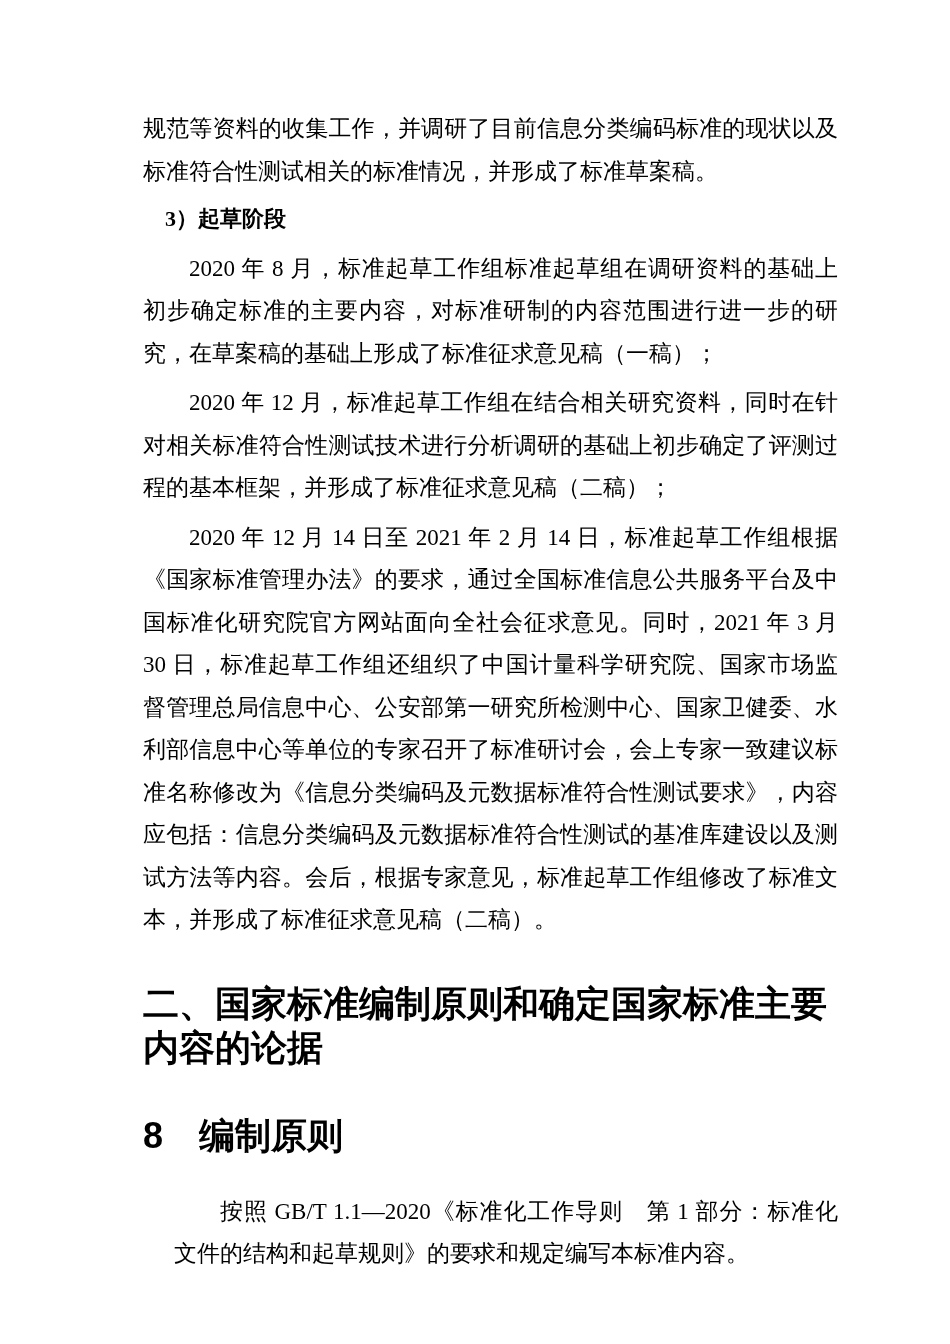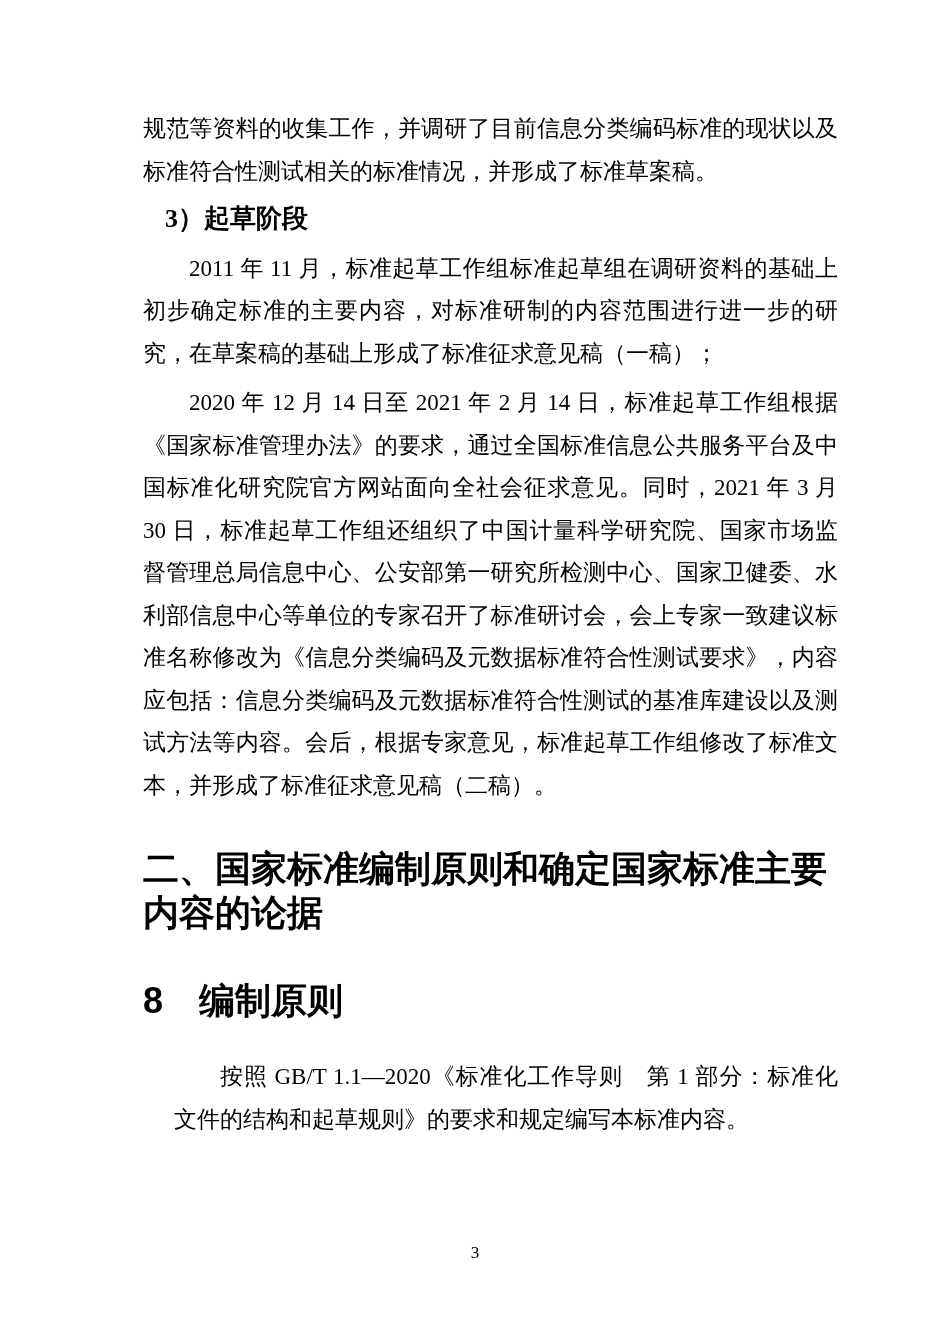--- a/index.html
+++ b/index.html
@@ -31,21 +31,21 @@
   }
   .content p.cont {
     margin-top: 0;
     text-indent: 0;
   }
   .content p.after-heading {
     margin-top: 33px;
     margin-left: 31px;
   }
   .content h3 {
-    font-size: 26px;
+    font-size: 22px;
     font-weight: bold;
     line-height: 42.5px;
     margin: 5px 0 0 0;
     padding-left: 22px;
     text-indent: 0;
     font-family: "Liberation Serif", "DejaVu Serif", serif;
   }
   .content h2 {
     font-family: "Liberation Sans", "DejaVu Sans", sans-serif;
     font-size: 36px;
@@ -70,20 +70,21 @@
     color: #000000;
   }
 </style>
 </head>
 <body>
 
 <div class="page">
   <div class="content">
     <p class="cont">规范等资料的收集工作，并调研了目前信息分类编码标准的现状以及标准符合性测试相关的标准情况，并形成了标准草案稿。</p>
     <h3>3）起草阶段</h3>
-    <p>2011 年 11 月，标准起草工作组标准起草组在调研资料的基础上初步确定标准的主要内容，对标准研制的内容范围进行进一步的研究，在草案稿的基础上形成了标准征求意见稿（一稿）；</p>
+    <p>2020 年 8 月，标准起草工作组标准起草组在调研资料的基础上初步确定标准的主要内容，对标准研制的内容范围进行进一步的研究，在草案稿的基础上形成了标准征求意见稿（一稿）；</p>
+    <p>2020 年 12 月，标准起草工作组在结合相关研究资料，同时在针对相关标准符合性测试技术进行分析调研的基础上初步确定了评测过程的基本框架，并形成了标准征求意见稿（二稿）；</p>
     <p>2020 年 12 月 14 日至 2021 年 2 月 14 日，标准起草工作组根据《国家标准管理办法》的要求，通过全国标准信息公共服务平台及中国标准化研究院官方网站面向全社会征求意见。同时，2021 年 3 月 30 日，标准起草工作组还组织了中国计量科学研究院、国家市场监督管理总局信息中心、公安部第一研究所检测中心、国家卫健委、水利部信息中心等单位的专家召开了标准研讨会，会上专家一致建议标准名称修改为《信息分类编码及元数据标准符合性测试要求》，内容应包括：信息分类编码及元数据标准符合性测试的基准库建设以及测试方法等内容。会后，根据专家意见，标准起草工作组修改了标准文本，并形成了标准征求意见稿（二稿）。</p>
     <h2>二、国家标准编制原则和确定国家标准主要内容的论据</h2>
     <h2 class="sub">8　编制原则</h2>
     <p class="after-heading">按照 GB/T 1.1—2020《标准化工作导则　第 1 部分：标准化文件的结构和起草规则》的要求和规定编写本标准内容。</p>
   </div>
   <div class="page-number">3</div>
 </div>
 
 </body></html>

